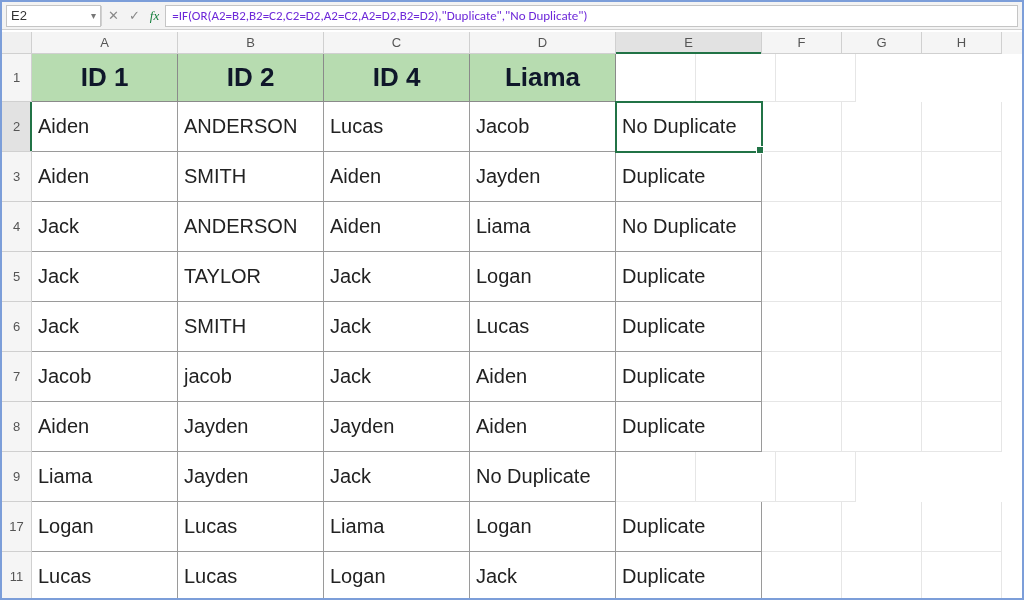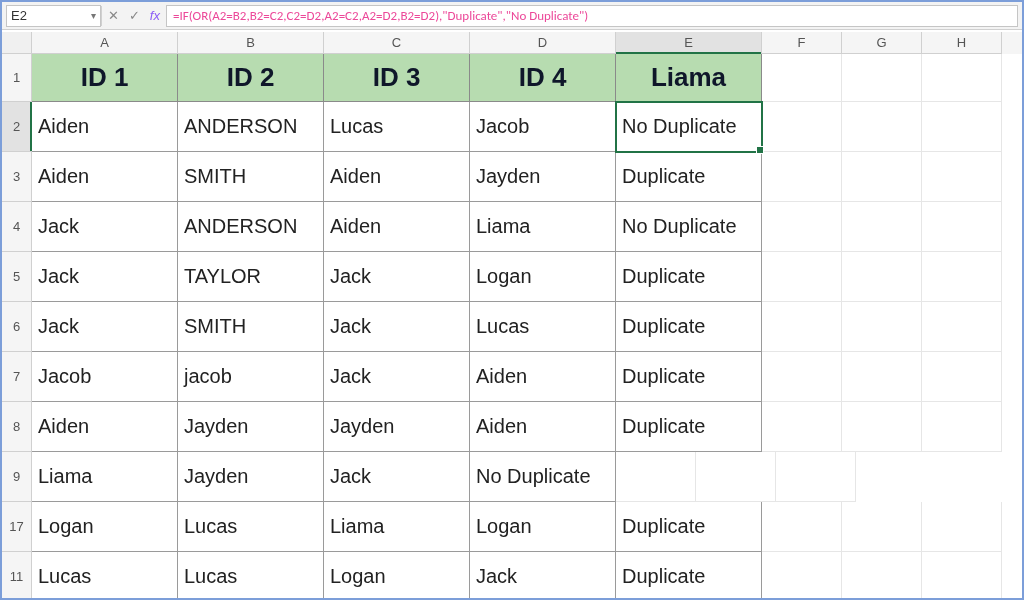--- a/index.html
+++ b/index.html
@@ -35,32 +35,32 @@
     border: 1px solid #c5c5c5;
     display: flex;
     align-items: center;
     padding: 0 4px;
     justify-content: space-between;
   }
   .namebox .chev { font-size: 10px; color: #777; }
   .divider { width:1px; height:20px; background:#d0d0d0; }
   .fbtns { display:flex; gap:10px; padding:0 6px; color:#888; }
   .fbtns span { cursor:default; }
-  .fx { font-style: italic; font-family: Liberation Sans, sans-serif; color:#8b5cf6; }
+  .fx { font-style: italic; font-family: Liberation Serif, serif; color:#15803d; }
   .formula-in {
     flex:1;
     height:22px;
     background:#fff;
     border:1px solid #c5c5c5;
     padding:0 6px;
     display:flex;
     align-items:center;
     font-family: Calibri, Arial, sans-serif;
     font-size: 13px;
-    color:#ec4899;
+    color:#6d28d9;
   }
 
   
   .sheet {
     position:absolute;
     top:30px; left:0; right:0; bottom:0;
     overflow:hidden;
     background:#fff;
   }
 
@@ -196,21 +196,20 @@
       <div class="colhead cG">G</div>
       <div class="colhead cH">H</div>
     </div>
 
     <div class="rows">
 
       <div class="row header hRow">
         <div class="rowhead hRow">1</div>
         <div class="cell cA">ID 1</div>
         <div class="cell cB">ID 2</div>
-        <div class="cell cC">ID 3</div>
         <div class="cell cD">ID 4</div>
         <div class="cell cE">Liama</div>
         <div class="cell cF blank"></div>
         <div class="cell cG blank"></div>
         <div class="cell cH blank"></div>
       </div>
 
       <div class="row data dRow">
         <div class="rowhead dRow sel">2</div>
         <div class="cell cA">Aiden</div>

